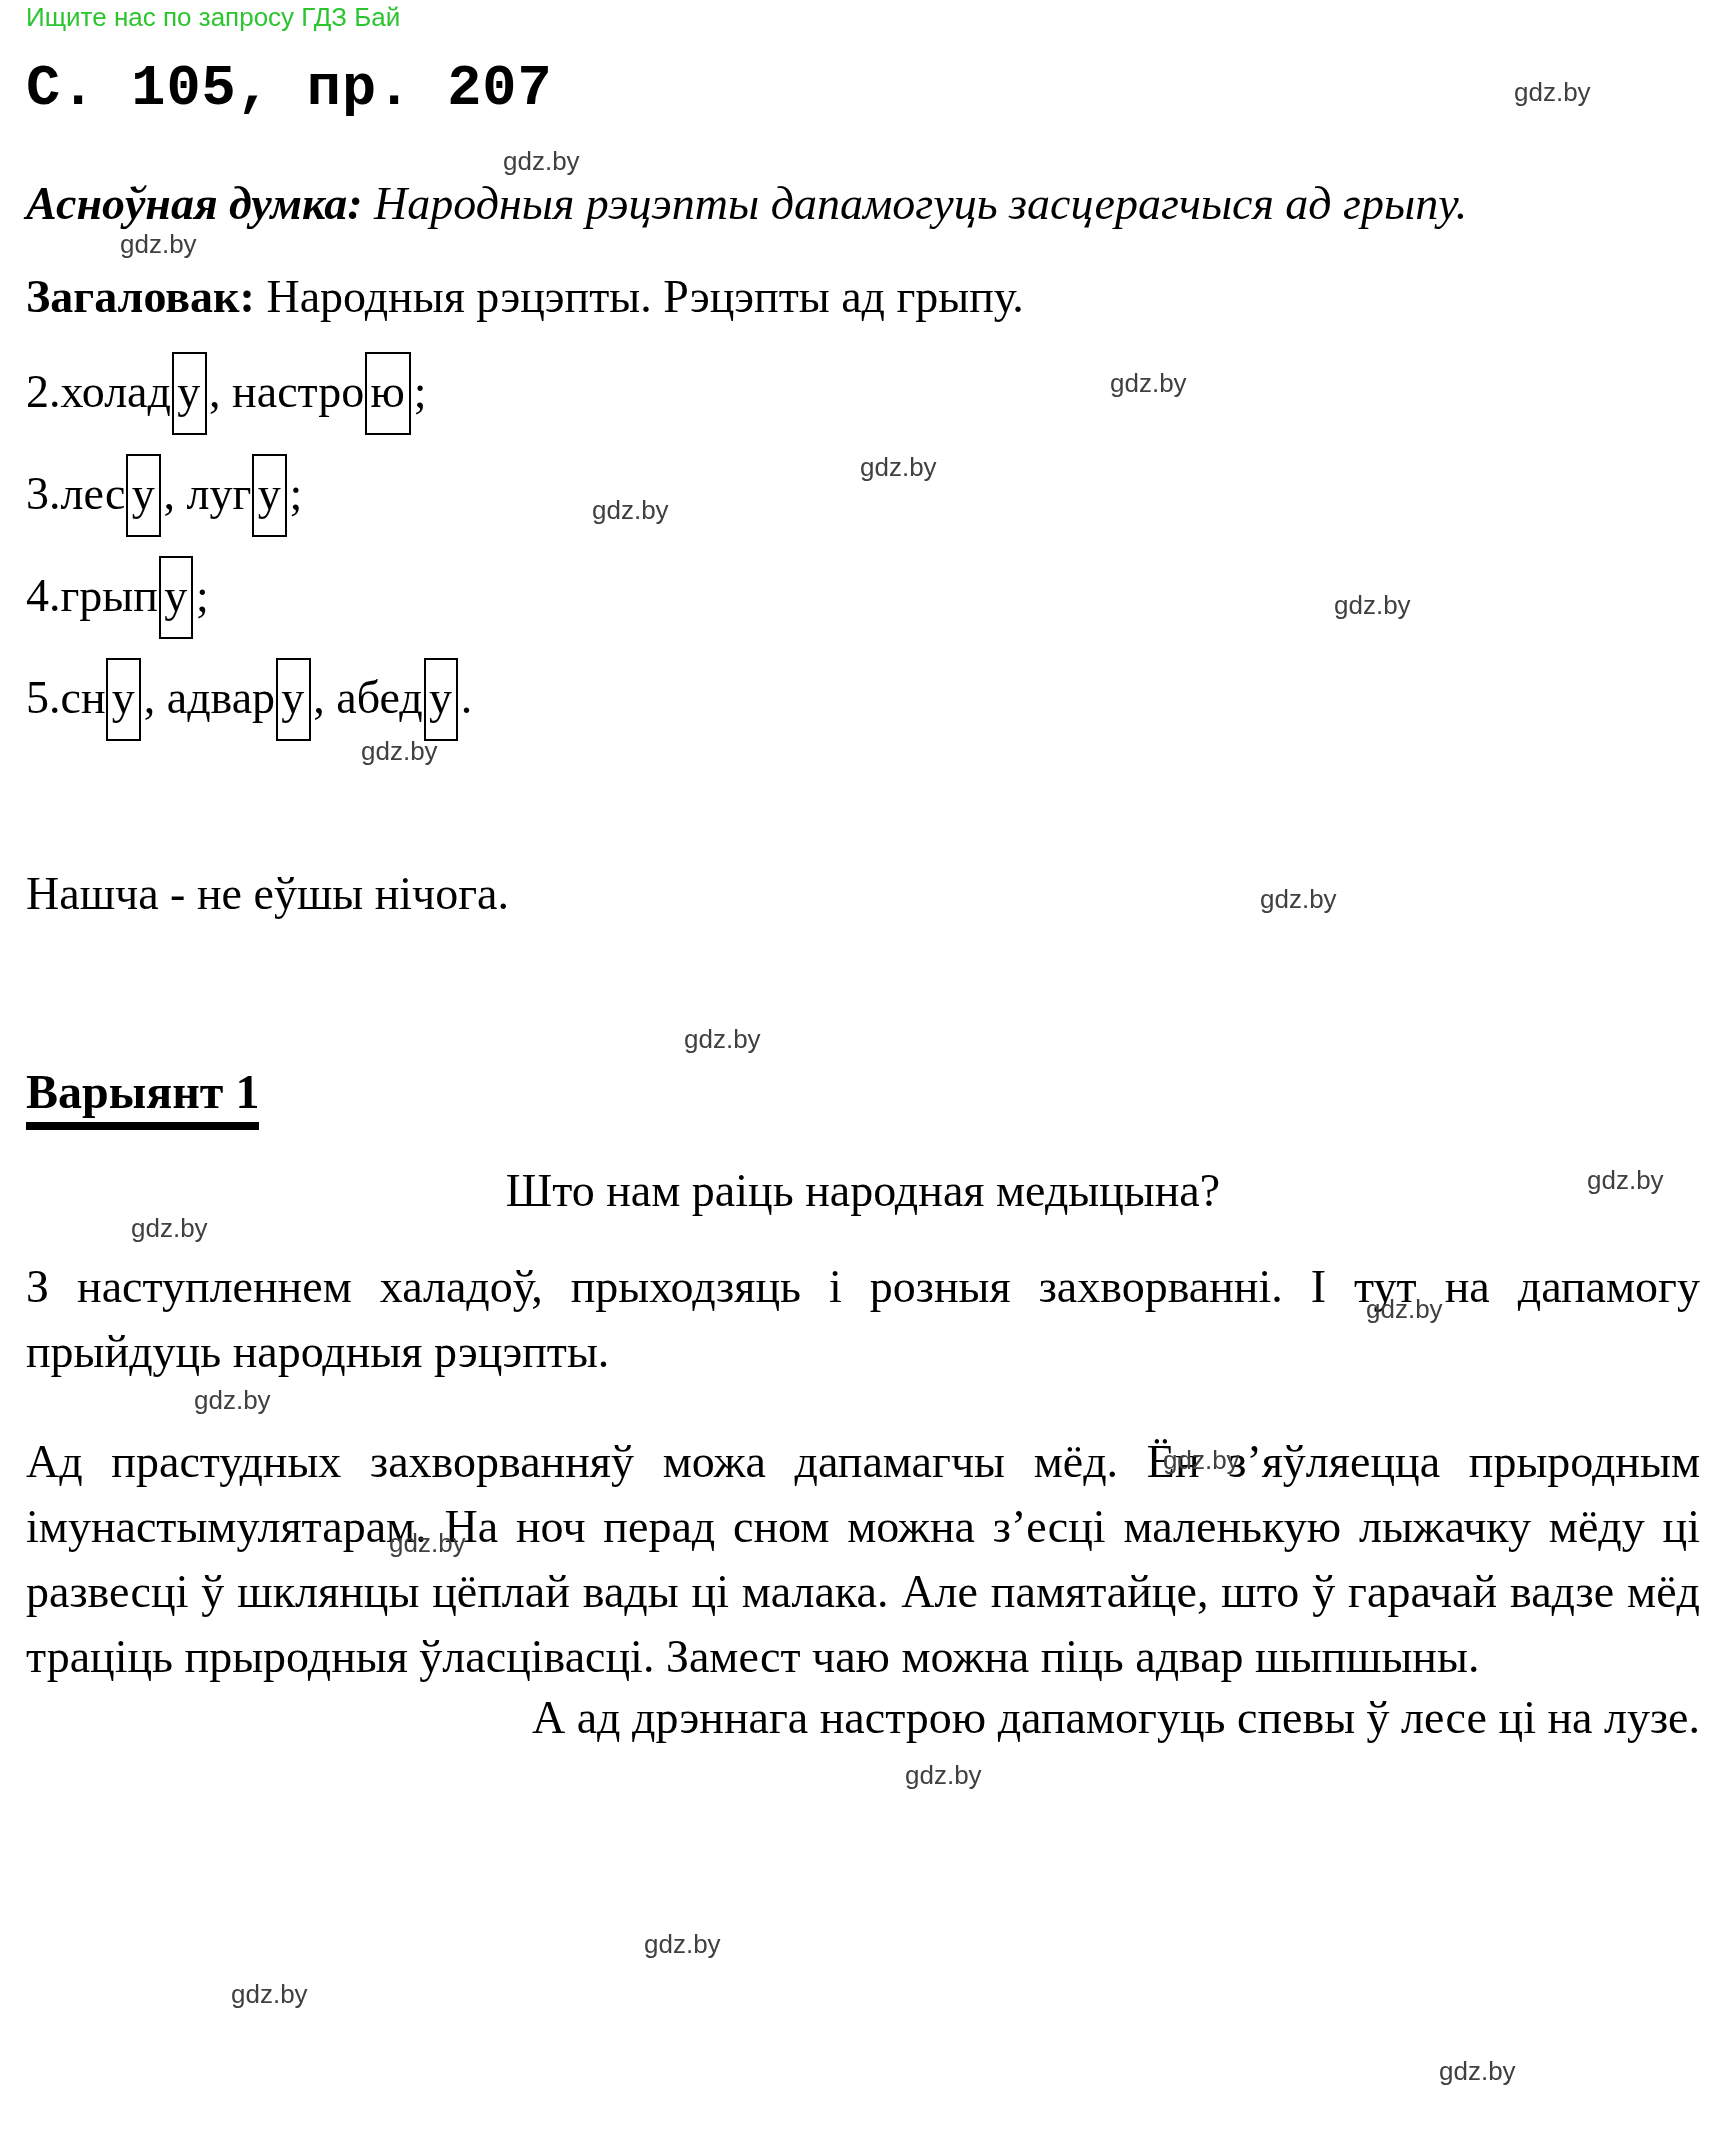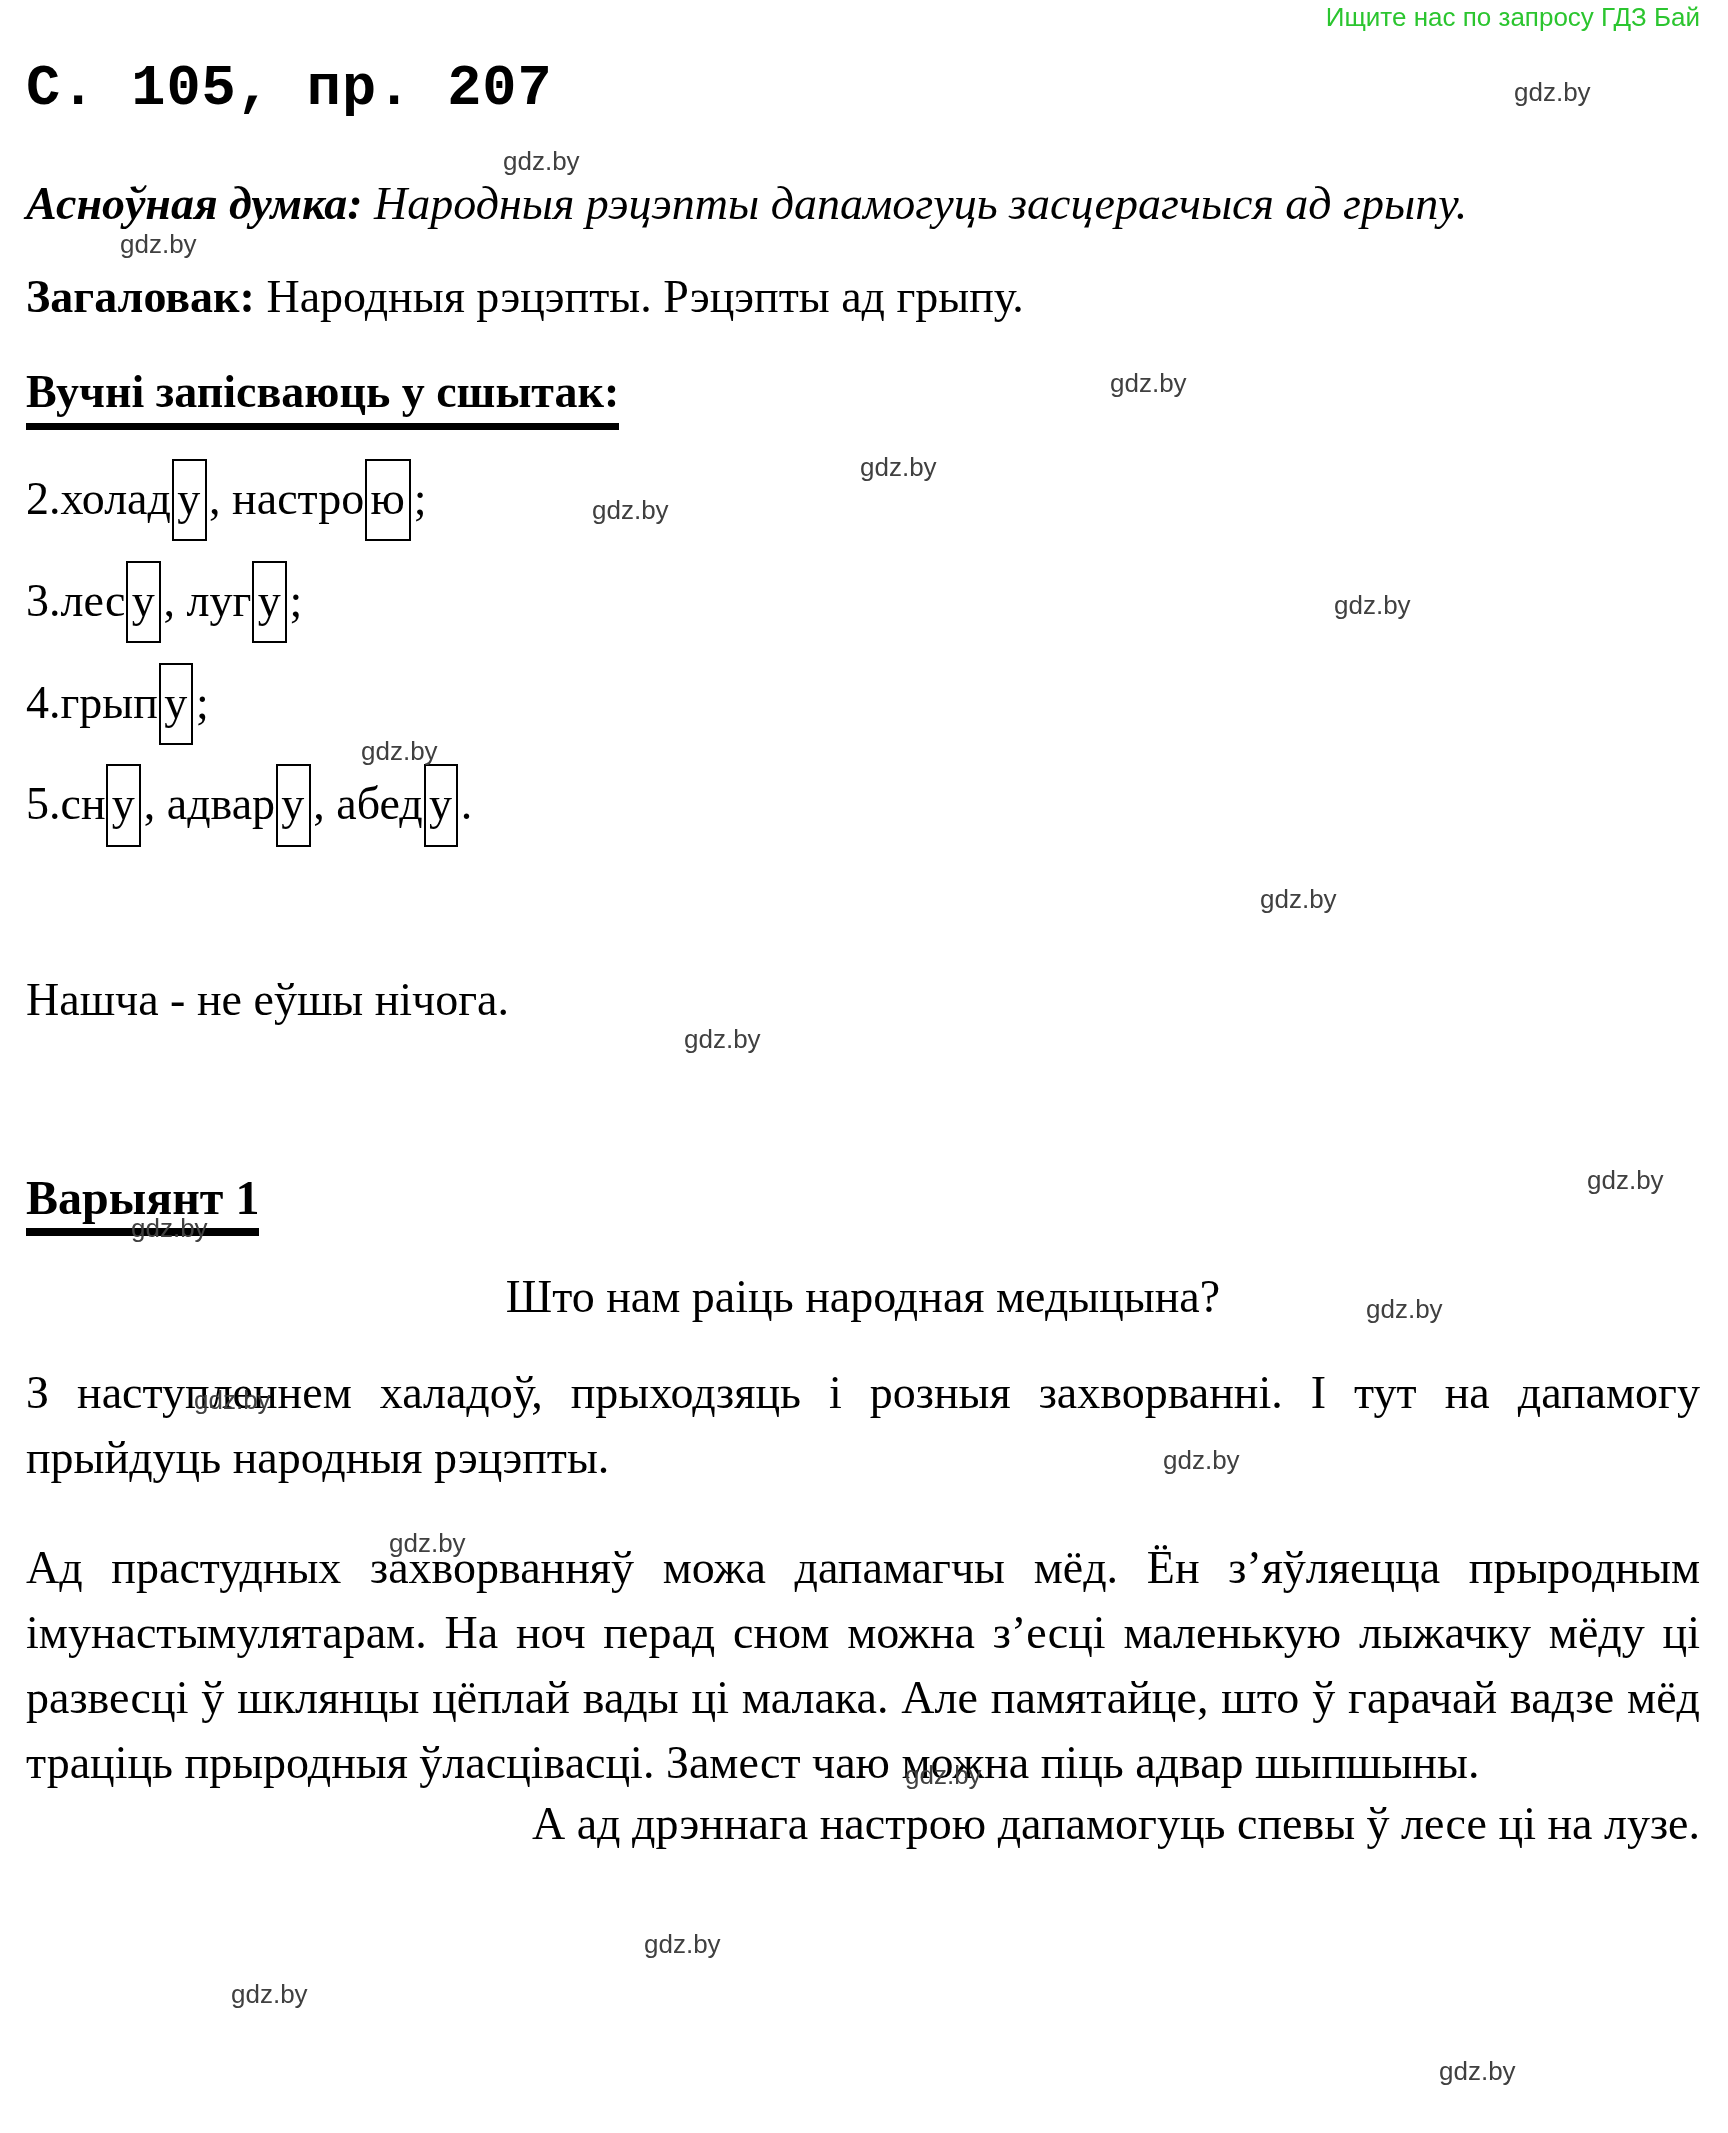--- a/index.html
+++ b/index.html
@@ -8,21 +8,21 @@
     width:1729px;height:2134px;
     background:#fff;
     overflow:hidden;
     font-family:"Liberation Serif","DejaVu Serif",serif;
     color:#000;
     margin:0 auto;
   }
   .content{padding:0 29px 0 26px;}
   .banner{
     margin-top:3.4px;
-    text-align:right;
+    text-align:left;
     font-family:"Liberation Sans","DejaVu Sans",sans-serif;
     font-size:26px;
     color:#2bc52f;
     line-height:1.1;
   }
   .doc-header{
     margin-top:26px;
     font-size:57px;
     font-weight:bold;
     line-height:1.1;
@@ -129,21 +129,20 @@
   <div class="content">
 
     <div class="banner">Ищите нас по запросу ГДЗ Бай</div>
 
     <div class="doc-header">С. 105, пр. 207</div>
 
     <div class="line idea-line"><span class="bold">Асноўная думка:</span><span> Народныя рэцэпты дапамогуць засцерагчыся ад грыпу.</span></div>
 
     <div class="line title-line"><span class="bold">Загаловак:</span><span> Народныя рэцэпты. Рэцэпты ад грыпу.</span></div>
 
-    <div class="notebook-heading"><span class="u">Вучні запісваюць у сшытак:</span></div>
 
     <div class="word-list">
       <div class="list-item"><span>2.холад</span><span class="box">у</span><span>, настро</span><span class="box">ю</span><span>;</span></div>
       <div class="list-item"><span>3.лес</span><span class="box">у</span><span>, луг</span><span class="box">у</span><span>;</span></div>
       <div class="list-item"><span>4.грып</span><span class="box">у</span><span>;</span></div>
       <div class="list-item"><span>5.сн</span><span class="box">у</span><span>, адвар</span><span class="box">у</span><span>, абед</span><span class="box">у</span><span>.</span></div>
     </div>
 
     <div class="line proverb">Нашча - не еўшы нічога.</div>
 

